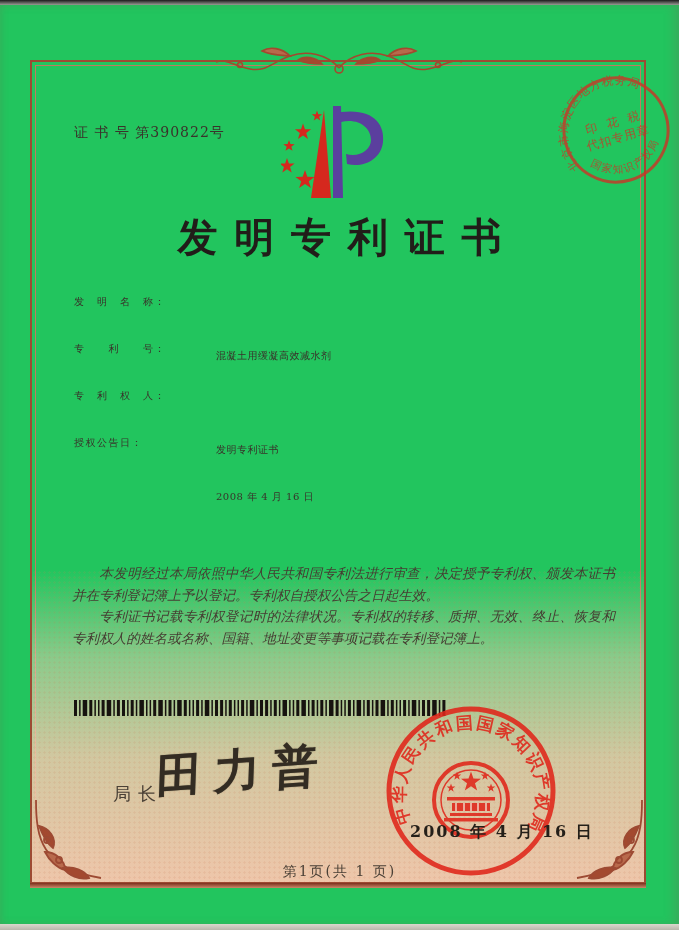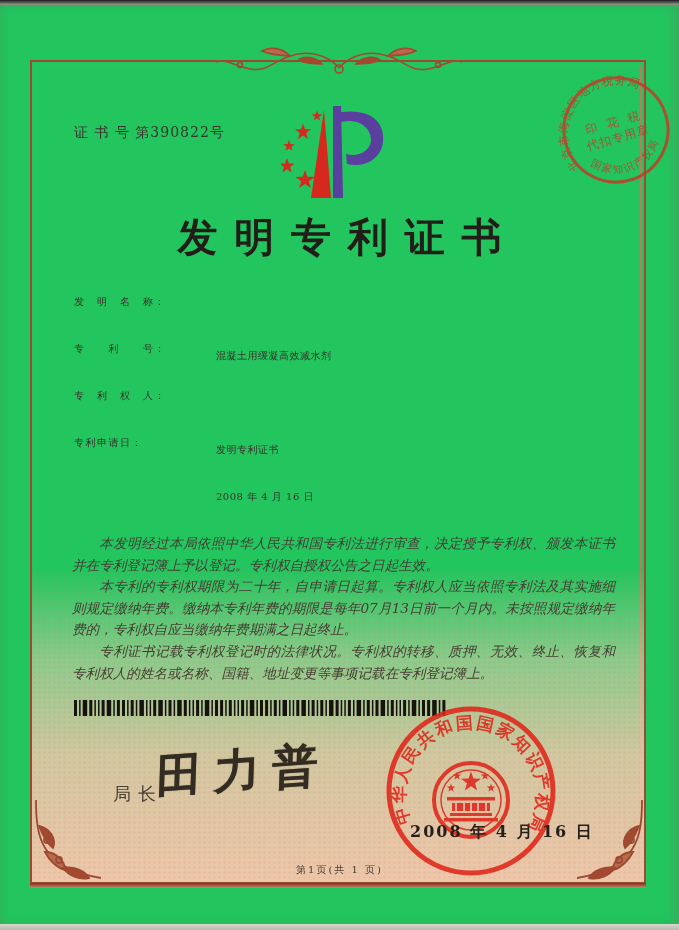--- a/index.html
+++ b/index.html
@@ -42,39 +42,39 @@
     position:absolute;left:0;right:0;top:206px;text-align:center;
     font-size:40px;font-weight:bold;color:#211d19;
     letter-spacing:.42em;text-indent:.42em;
   }
   .fields{position:absolute;left:74px;top:291px;right:70px;}
   .field-row{position:relative;height:21px;margin-bottom:26px;
     font-size:10px;color:#39322a;font-weight:400;}
   .field-label{letter-spacing:1.5px;}
   .field-value{position:absolute;left:142px;top:12px;letter-spacing:.5px;white-space:nowrap;margin-top:42px;}
   .body-text{
-    position:absolute;left:72px;right:64px;top:529px;color:#453d32;
+    position:absolute;left:72px;right:64px;top:559px;color:#453d32;
     font-size:13.6px;line-height:21.6px;text-align:justify;
     font-style:italic;
   }
   .body-text p{margin:0;text-indent:2em;}
   .barcode{position:absolute;left:74px;top:696px;width:372px;height:16px;}
   .director-row{position:absolute;left:113px;top:778px;font-size:18px;
     color:#4a4036;letter-spacing:7px;}
   .signature{
     position:absolute;left:156px;top:736px;font-size:46px;font-weight:bold;
     color:#332c23;letter-spacing:12px;white-space:nowrap;
     transform:rotate(-4deg) skewX(-6deg);
     text-shadow:0 0 1px rgba(40,30,20,.6);
   }
   .seal{position:absolute;left:380px;top:696px;width:182px;height:182px;opacity:.88;}
   .seal-date{position:absolute;left:410px;top:818px;font-size:16px;color:#241f19;
     letter-spacing:2px;font-weight:600;}
   .page-footer{position:absolute;left:0;right:0;top:859px;text-align:center;
-    font-size:10px;color:#4a4036;letter-spacing:2px;}
+    font-size:14px;color:#4a4036;letter-spacing:2px;}
   .tax-stamp{position:absolute;left:550px;top:60px;width:132px;height:132px;
     transform:rotate(-16deg);opacity:.8;}
   .ornament{position:absolute;}
   svg text{font-family:"DejaVu Serif","Liberation Serif",serif;}
 </style>
 </head>
 <body>
 
 <div class="scan-edge-top"></div>
 <div class="scan-edge-bottom"></div>
@@ -168,28 +168,27 @@
       <span class="field-value">混凝土用缓凝高效减水剂</span>
     </div>
     <div class="field-row">
       <span class="field-label">专　　利　　号：</span>
     </div>
     <div class="field-row">
       <span class="field-label">专　利　权　人：</span>
       <span class="field-value">发明专利证书</span>
     </div>
     <div class="field-row">
-      <span class="field-label">专利申请日：</span>
+      <span class="field-label">授权公告日：</span>
       <span class="field-value">2008 年 4 月 16 日</span>
     </div>
   </div>
 
   <div class="body-text">
     <p>本发明经过本局依照中华人民共和国专利法进行审查，决定授予专利权、颁发本证书并在专利登记簿上予以登记。专利权自授权公告之日起生效。</p>
-    <p>本专利的专利权期限为二十年，自申请日起算。专利权人应当依照专利法及其实施细则规定缴纳年费。缴纳本专利年费的期限是每年07月13日前一个月内。未按照规定缴纳年费的，专利权自应当缴纳年费期满之日起终止。</p>
     <p>专利证书记载专利权登记时的法律状况。专利权的转移、质押、无效、终止、恢复和专利权人的姓名或名称、国籍、地址变更等事项记载在专利登记簿上。</p>
   </div>
 
   <div class="barcode">
     <svg width="372" height="16" viewBox="0 0 372 16">
         <g id="barcode-bars" fill="#17130f">
           <rect x="0" y="0" width="3" height="16"></rect>
           <rect x="5.1" y="0" width="1.5" height="16"></rect>
           <rect x="8.7" y="0" width="4.5" height="16"></rect>
           <rect x="15.299999999999999" y="0" width="3" height="16"></rect>

